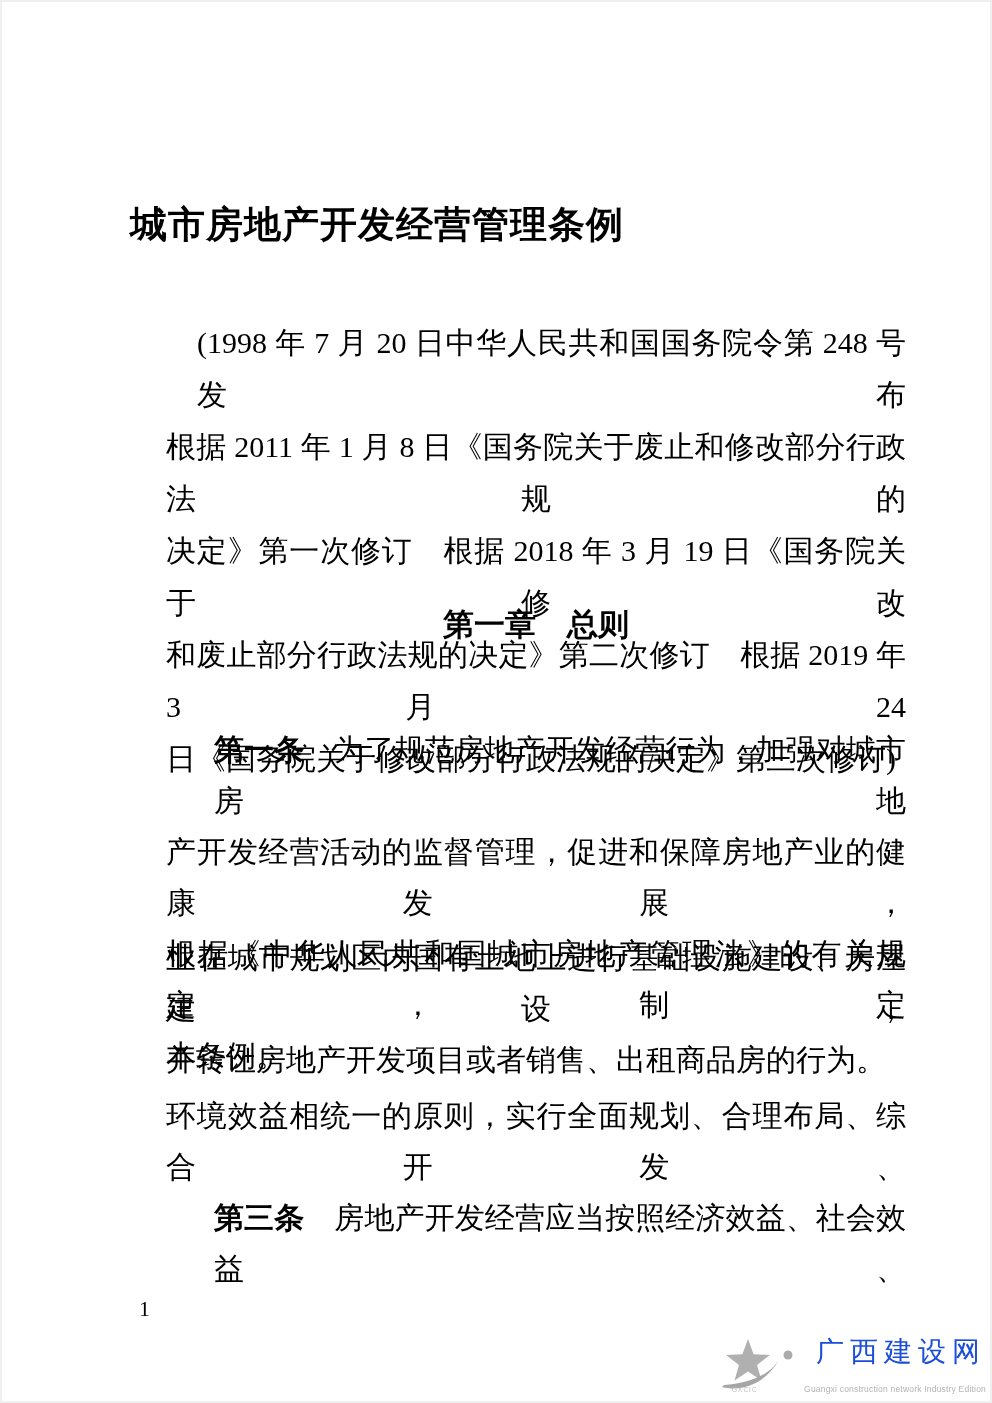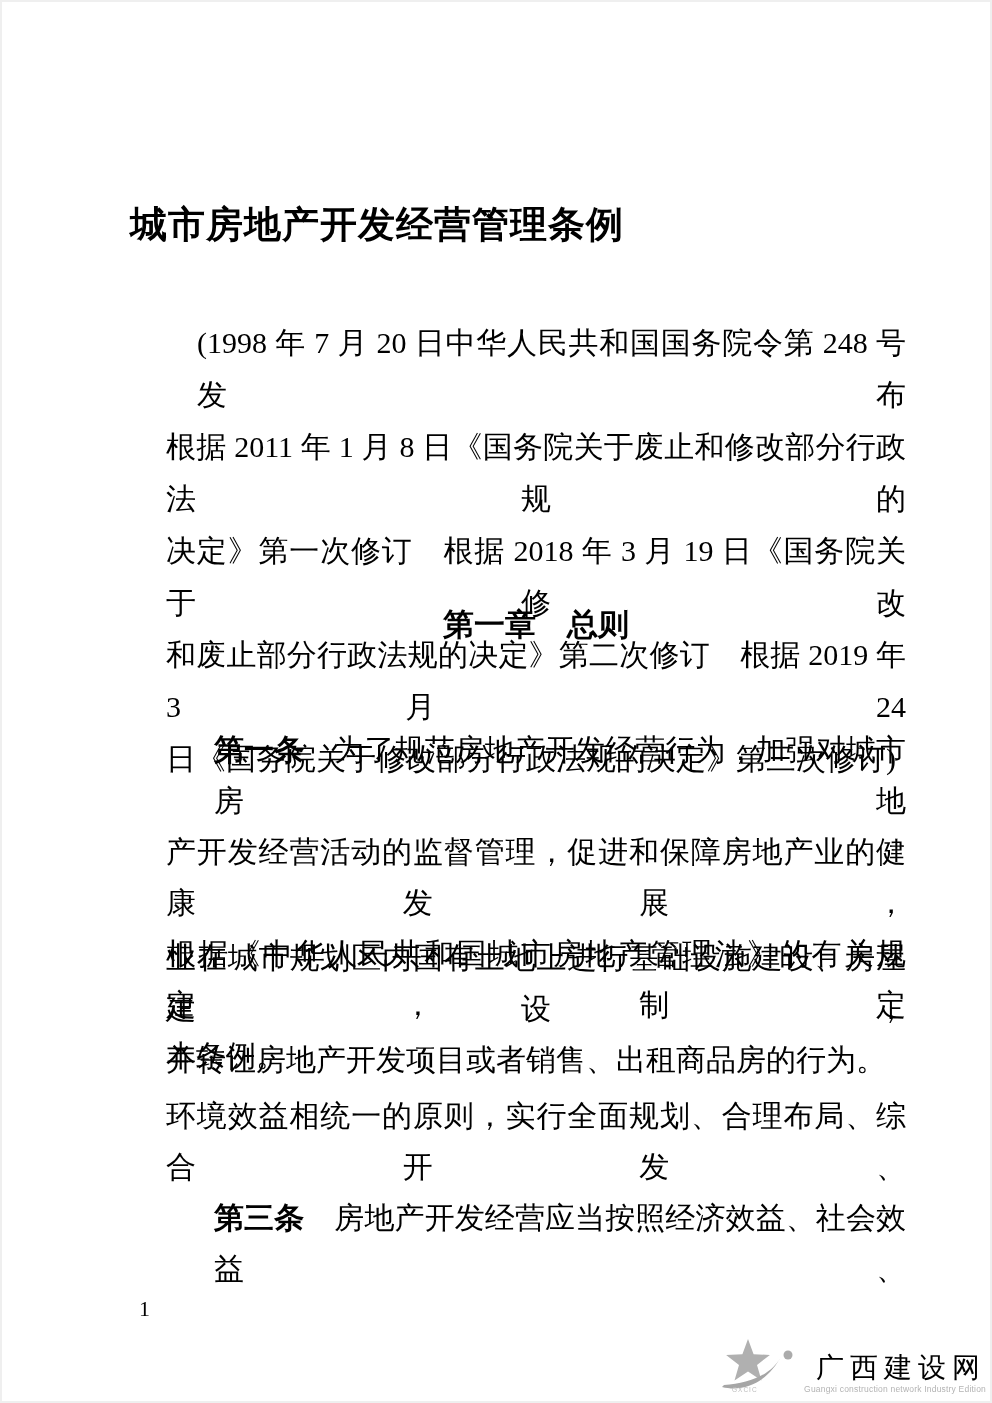--- a/index.html
+++ b/index.html
@@ -34,25 +34,25 @@
   }
   .pageno{position:absolute;left:139px;top:1295px;font-size:22px;line-height:28px;}
   .watermark{
     position:absolute;right:6px;bottom:8px;display:flex;align-items:flex-end;
     color:#9c9c9c;
   }
   .wm-star{display:block;margin-right:4px;margin-bottom:0px;}
   .wm-text{display:flex;flex-direction:column;align-items:flex-end;}
   .wm-cn{
     font-family:"Liberation Serif","DejaVu Serif",serif;
-    font-size:28px;line-height:32px;letter-spacing:6px;color:#000000;white-space:nowrap;
+    font-size:28px;line-height:32px;letter-spacing:6px;color:#1d4ed8;white-space:nowrap;
   }
   .wm-en{
     font-family:"Liberation Sans","DejaVu Sans",sans-serif;
-    font-size:8.5px;line-height:11px;color:#b3b3b3;letter-spacing:0.2px;white-space:nowrap;
+    font-size:8.5px;line-height:11px;color:#b3b3b3;letter-spacing:0.2px;white-space:nowrap;margin-top:16px;
   }
 </style>
 </head>
 <body>
 
 <div class="page">
 
   <div class="title">城市房地产开发经营管理条例</div>
 
   <div class="block preamble">

